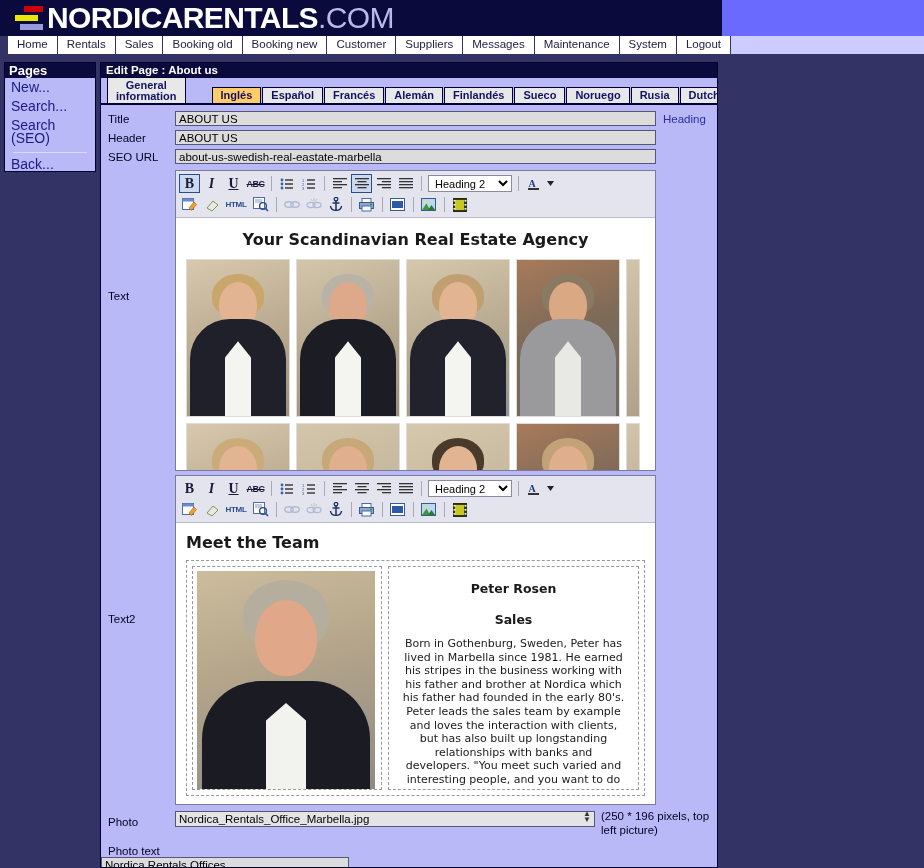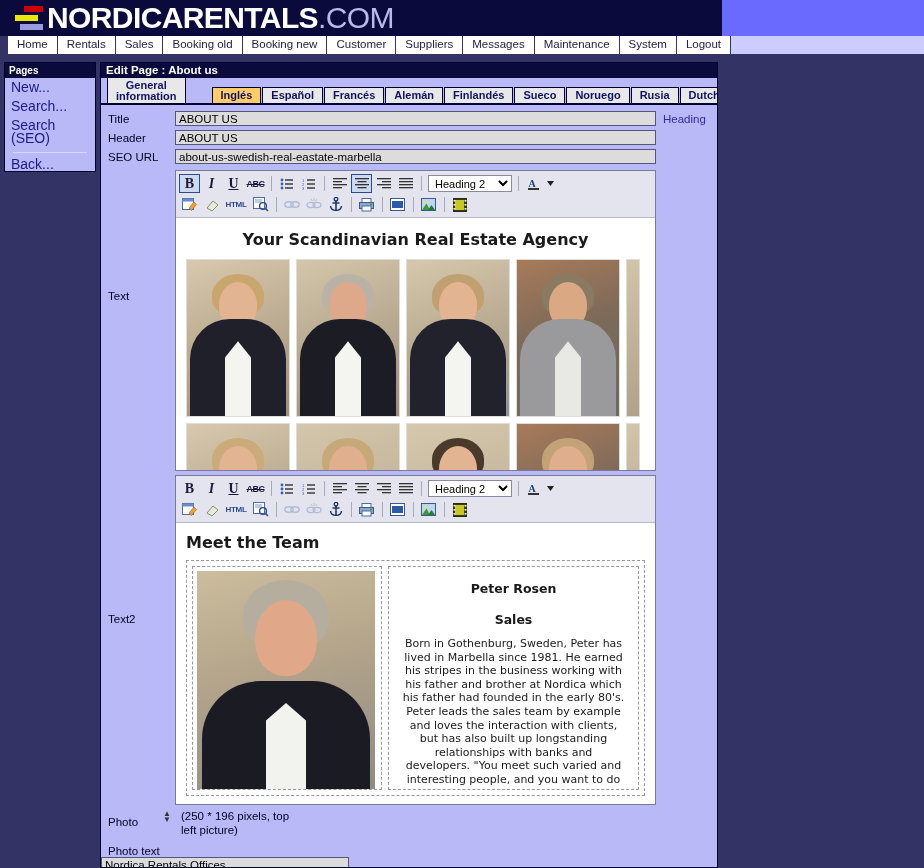--- a/index.html
+++ b/index.html
@@ -66,21 +66,21 @@
   
   #sidebar {
     position: absolute; left: 4px; top: 4px;
     width: 92px; height: 110px;
     background: #b9b9f7;
     border: 1px solid #000033;
   }
   #sidebar-title {
     height: 15px; line-height: 15px;
     background: #0a0a3c; color: #ffffff;
-    font-size: 10px; font-weight: bold;
+    font-size: 13px; font-weight: bold;
     padding-left: 4px;
   }
   .side-link {
     display: block;
     font-size: 14px; color: #1a1a8c;
     padding: 3px 0 3px 6px; line-height: 13px;
     cursor: pointer; text-decoration: none;
   }
   #side-sep {
     border-top: 1px solid #d8d8ff;
@@ -809,20 +809,21 @@
                 <div class="team-bio">Born in Gothenburg, Sweden, Peter has lived in Marbella since 1981. He earned his stripes in the business working with his father and brother at Nordica which his father had founded in the early 80's. Peter leads the sales team by example and loves the interaction with clients, but has also built up longstanding relationships with banks and developers. "You meet such varied and interesting people, and you want to do right by them so we only source properties that we would be confident to sell on for them again."</div>
               </div>
             </div>
           </div>
         </div>
       </div>
 
       <div class="row" style="margin-top:4px;">
         <div class="row-label" style="padding-top:7px;">Photo</div>
         <div class="select-wrap">
+          <input class="sel-input" type="text" readonly="" value="Nordica_Rentals_Office_Marbella.jpg" style="">
           <span class="sel-arrow">▲<br>▼</span>
         </div>
         <div id="photo-note">(250 * 196 pixels, top left picture)</div>
       </div>
 
       <div class="row" style="margin-top:6px;flex-direction:column;">
         <div class="row-label" style="padding-top:2px;">Photo text</div>
         <input id="phototext-input" class="txt-input" type="text" value="Nordica Rentals Offices" style="">
       </div>
 

